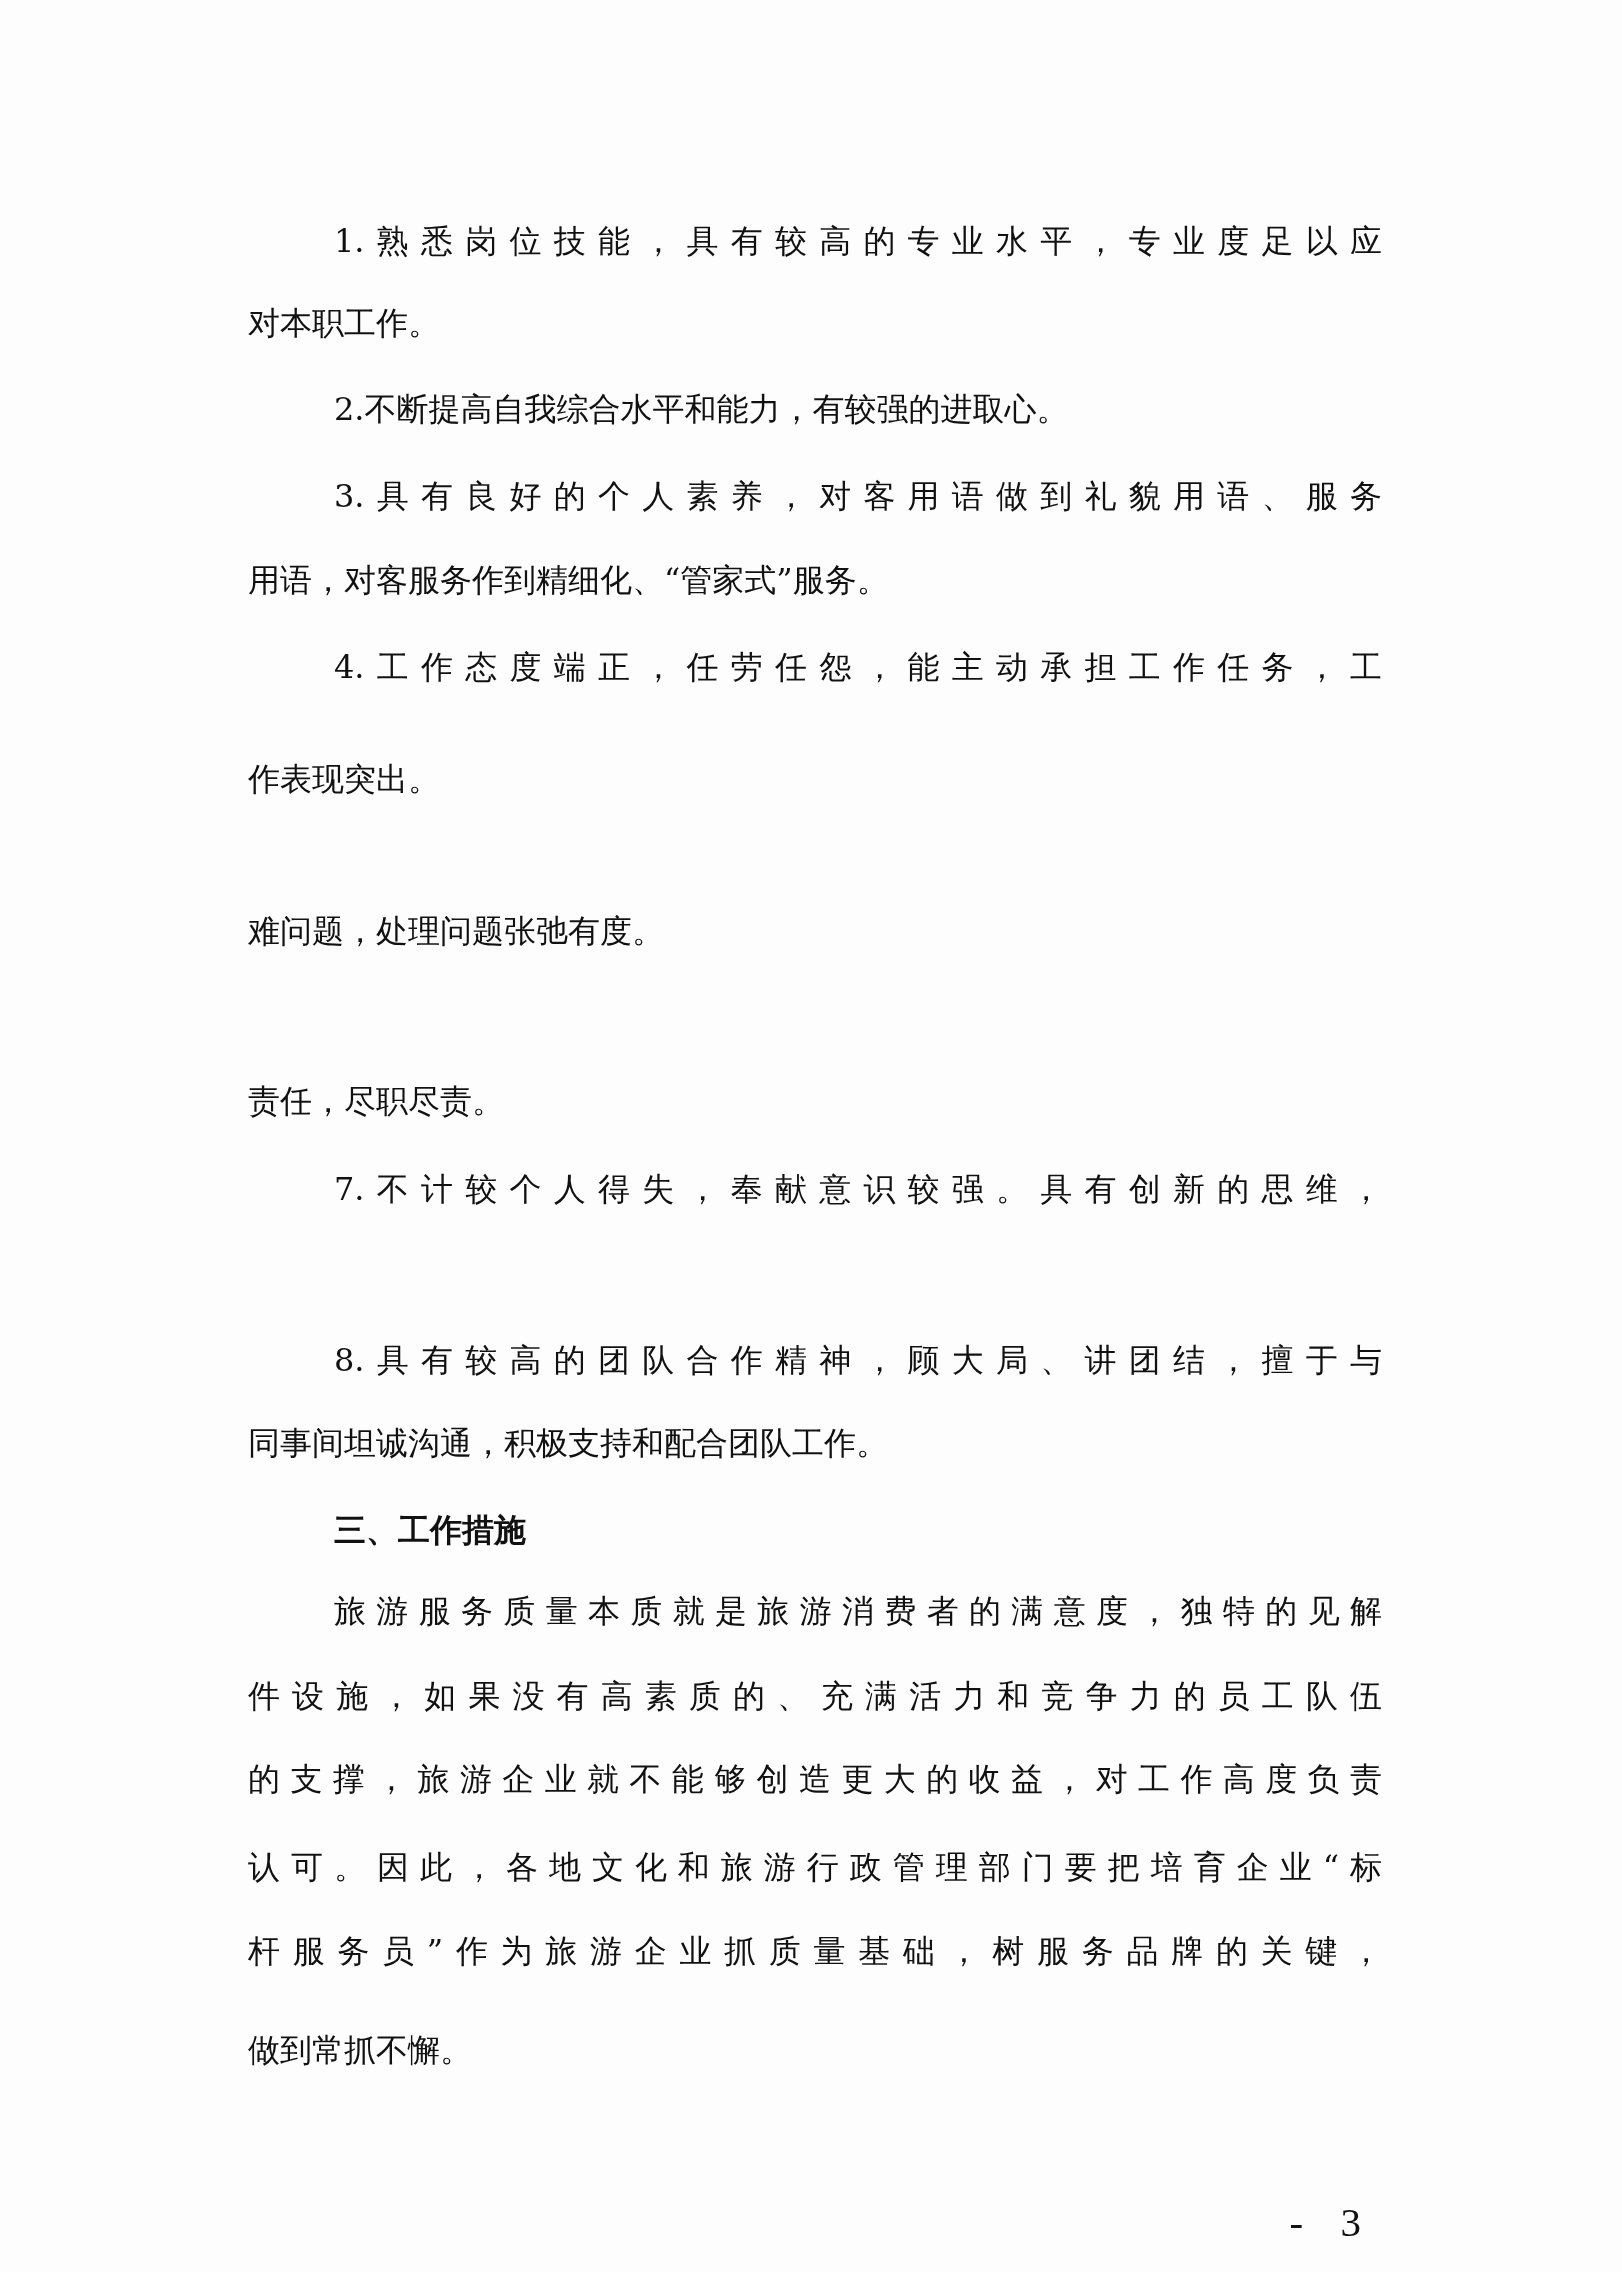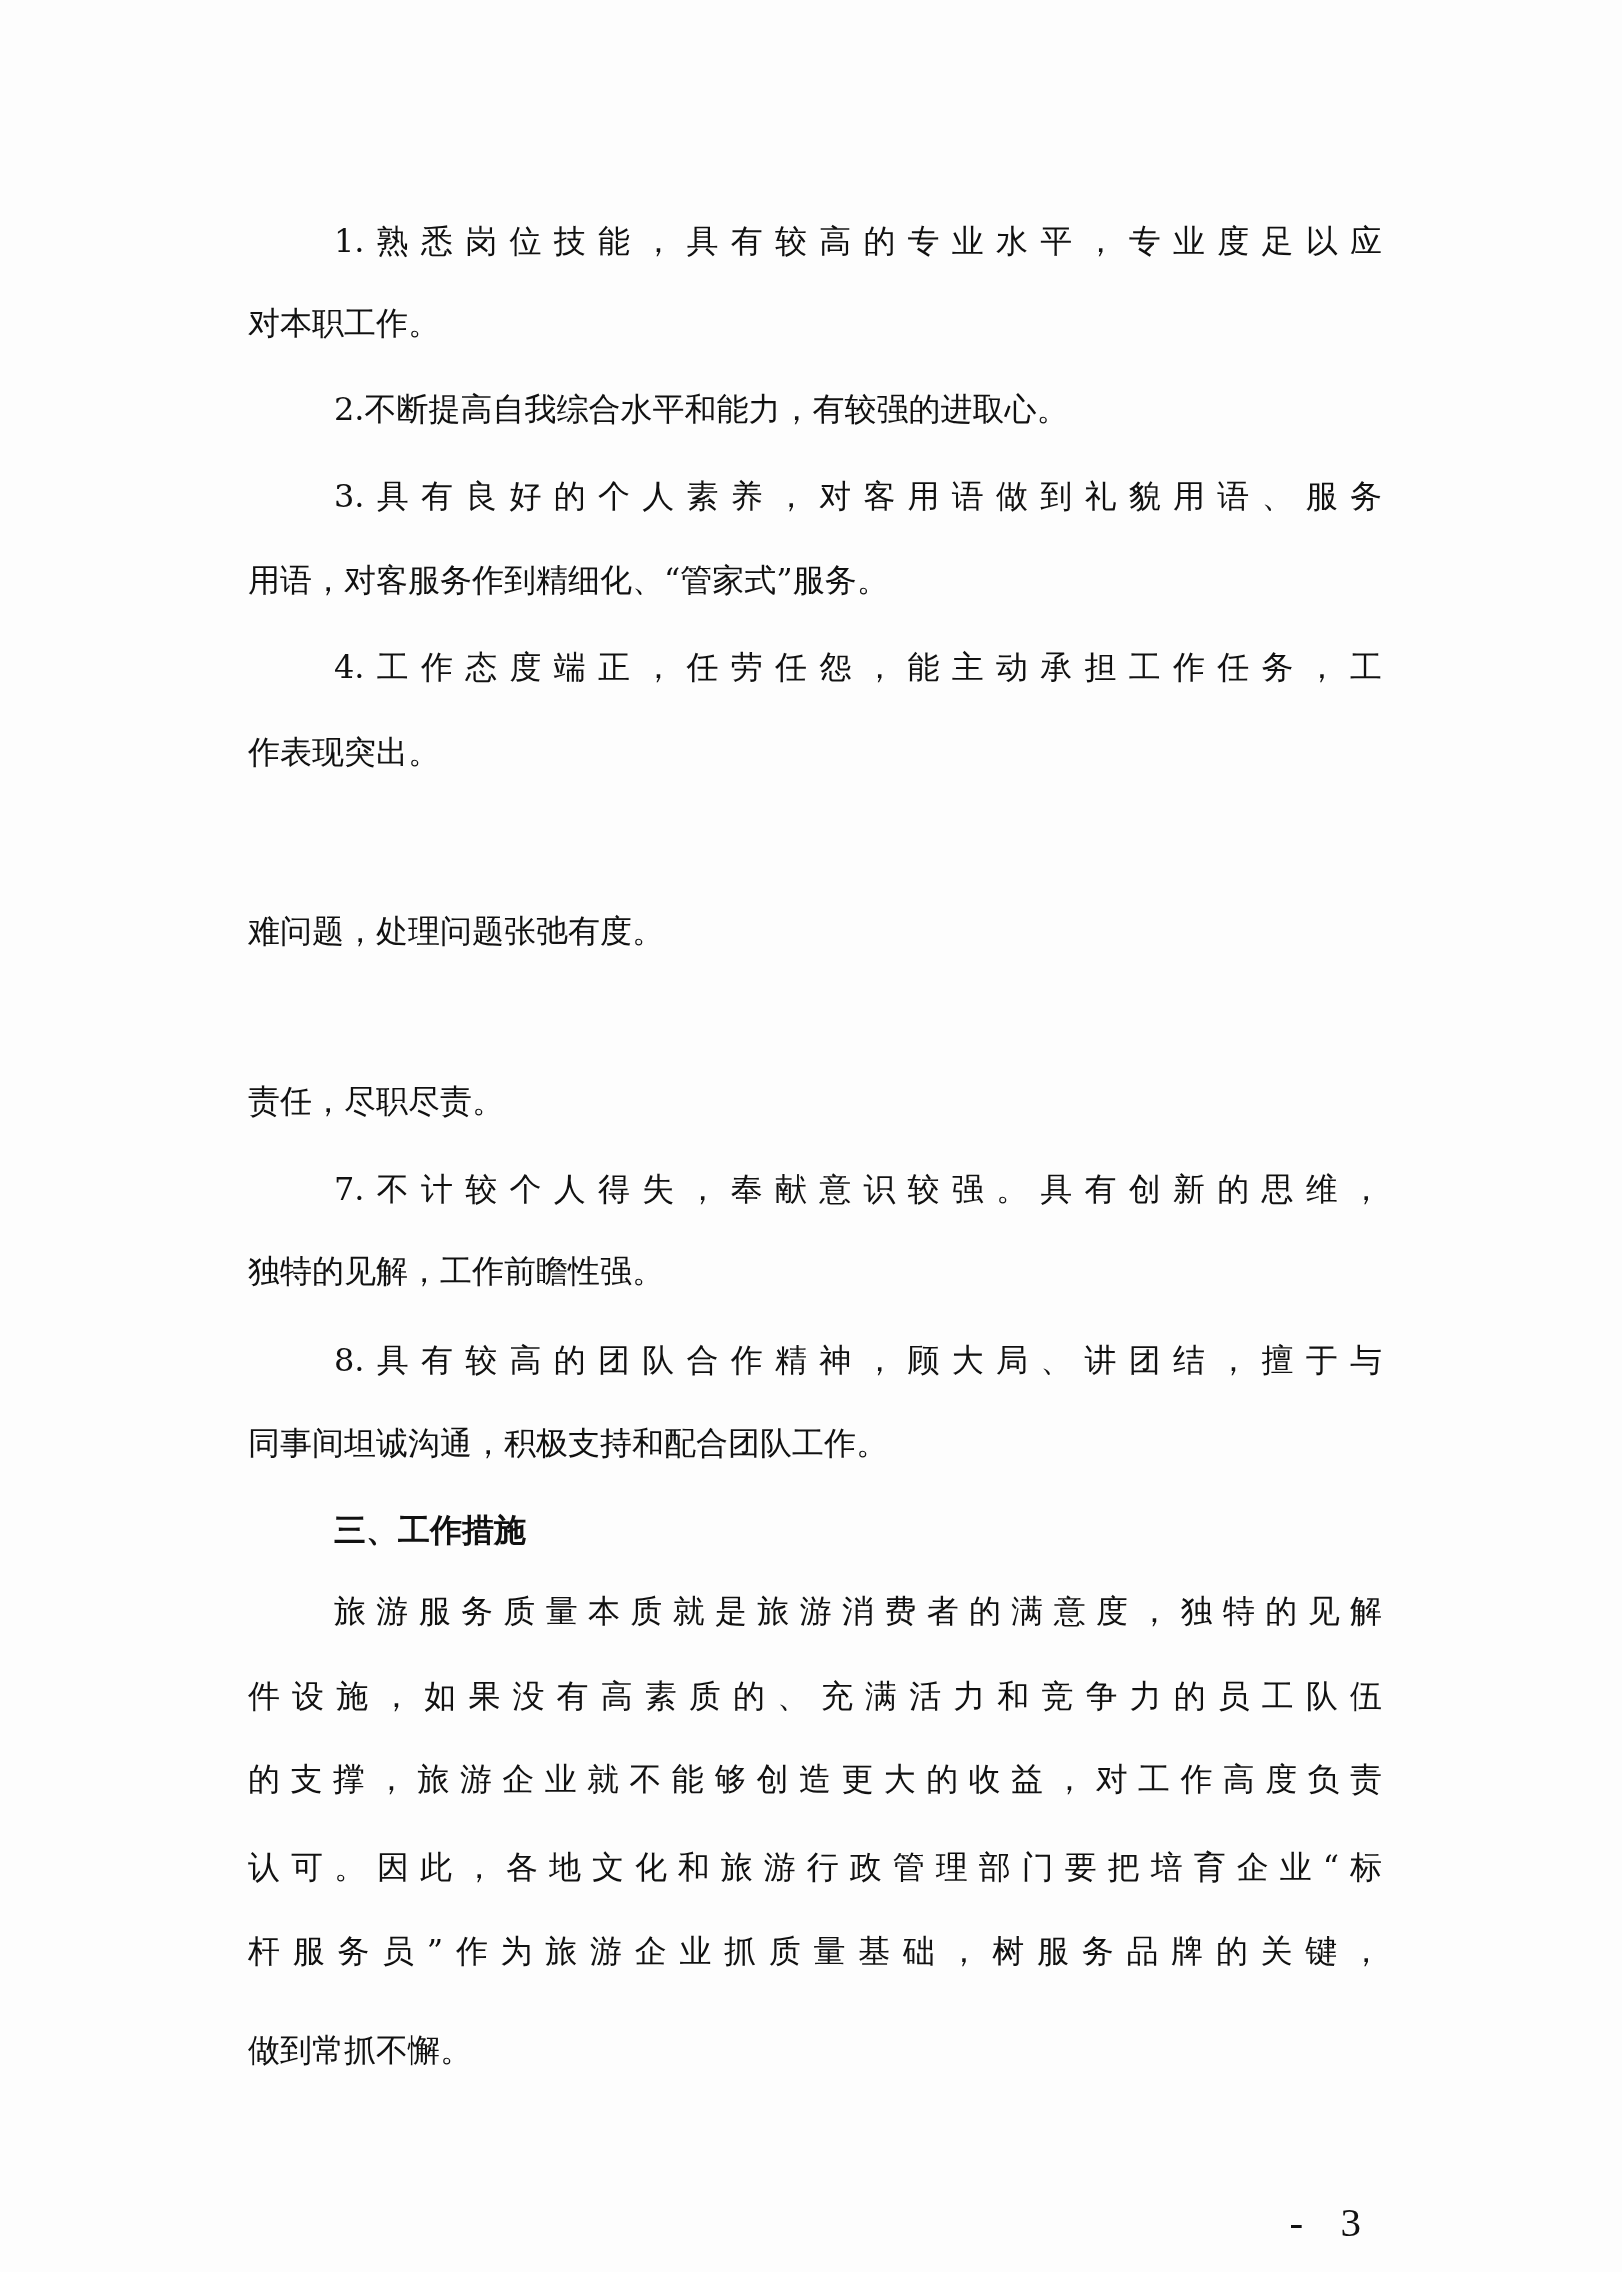--- a/index.html
+++ b/index.html
@@ -21,28 +21,27 @@
 
   <div class="line indent" style="top:209px">1.熟悉岗位技能，具有较高的专业水平，专业度足以应</div>
   <div class="line last" style="top:291px">对本职工作。</div>
 
   <div class="line indent last" style="top:377px">2.不断提高自我综合水平和能力，有较强的进取心。</div>
 
   <div class="line indent" style="top:464px">3.具有良好的个人素养，对客用语做到礼貌用语、服务</div>
   <div class="line last" style="top:548px">用语，对客服务作到精细化、“管家式”服务。</div>
 
   <div class="line indent" style="top:635px">4.工作态度端正，任劳任怨，能主动承担工作任务，工</div>
-  <div class="line last" style="top:720px">作表现突出。</div>
+  <div class="line last" style="top:747px">作表现突出。</div>
 
   <div class="line last" style="top:899px">难问题，处理问题张弛有度。</div>
 
   <div class="line last" style="top:1069px">责任，尽职尽责。</div>
 
   <div class="line indent" style="top:1157px">7.不计较个人得失，奉献意识较强。具有创新的思维，</div>
-  <div class="line last" style="top:1239px">独特的见解，工作前瞻性强。</div>
 
   <div class="line indent" style="top:1328px">8.具有较高的团队合作精神，顾大局、讲团结，擅于与</div>
   <div class="line last" style="top:1411px">同事间坦诚沟通，积极支持和配合团队工作。</div>
 
   <div class="line indent heading" style="top:1498px">三、工作措施</div>
 
   <div class="line indent" style="top:1579px">旅游服务质量本质就是旅游消费者的满意度，独特的见解</div>
   <div class="line" style="top:1664px">件设施，如果没有高素质的、充满活力和竞争力的员工队伍</div>
   <div class="line" style="top:1747px">的支撑，旅游企业就不能够创造更大的收益，对工作高度负责</div>
   <div class="line" style="top:1835px">认可。因此，各地文化和旅游行政管理部门要把培育企业“标</div>

